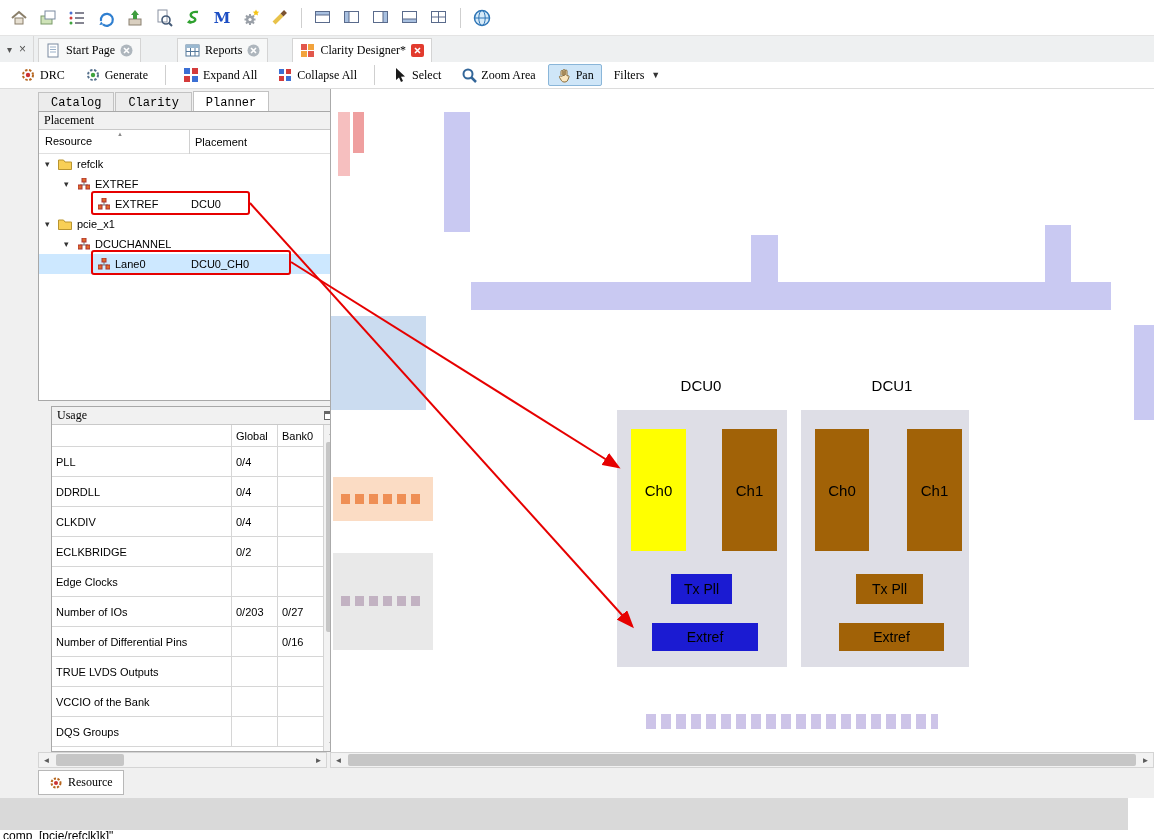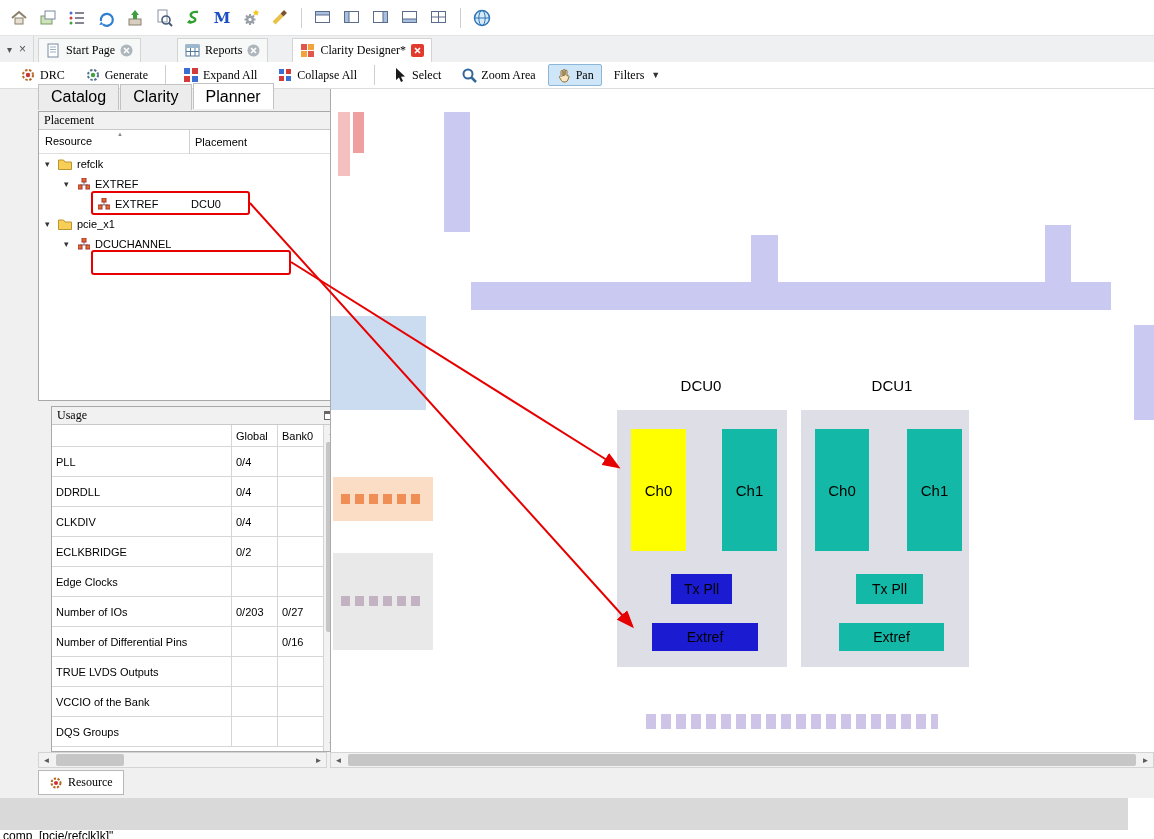--- a/index.html
+++ b/index.html
@@ -22,21 +22,21 @@
 
   
   #clarity-toolbar{position:absolute;left:0;top:62px;width:1154px;height:27px;background:#fff;
     border-bottom:1px solid #dcdcdc;display:flex;align-items:center;padding-left:12px;gap:4px;
     font-family:"Liberation Serif",serif;font-size:12px}
   .tbtn{display:flex;align-items:center;gap:4px;padding:2px 7px;border:1px solid transparent;border-radius:2px;white-space:nowrap}
   .tbtn.active{background:#cfe6f8;border-color:#8ab6d9}
   .caret{font-size:9px;color:#333;margin-left:3px}
 
   
-  #side-tabs{position:absolute;left:38px;top:84px;display:flex;font-family:Liberation Sans, sans-serif;font-size:16px}
+  #side-tabs{position:absolute;left:38px;top:92px;display:flex;font-family:Liberation Mono, monospace;font-size:12px}
   .side-tab{padding:3px 12px;background:#ececec;border:1px solid #c2c2c2;border-bottom:none;margin-right:1px}
   .side-tab.active{background:#fff;position:relative;top:-1px;padding-top:4px}
 
   
   .panel{position:absolute;background:#fff;border:1px solid #a8a8a8}
   .panel-header{height:18px;background:#f1f1f1;border-bottom:1px solid #c9c9c9;display:flex;align-items:center;
     justify-content:space-between;padding:0 5px;font-family:"Liberation Serif",serif;font-size:12px}
   .float-btn{width:10px;height:9px;border:1px solid #666;border-top:3px solid #666;background:#fff}
   #placement-panel{left:38px;top:111px;width:321px;height:290px}
   .col-header{position:relative;height:24px;border-bottom:1px solid #e0e0e0}
@@ -68,21 +68,21 @@
 
   
   #canvas{position:absolute;left:330px;top:89px;width:824px;height:663px;background:#fff;
     border-left:1px solid #aaa;overflow:hidden}
   .shape{position:absolute}
   .peri{background:#c9c9f2}
   .dcu{position:absolute;background:#dedee6}
   .block{position:absolute;display:flex;align-items:center;justify-content:center;font-size:15px}
   .block.small{font-size:14px}
   .yellow{background:#ffff00}
-  .mauve{background:#14b8a6}
+  .mauve{background:#a16207}
   .blueblk{background:#1b1bd2}
   .dcu-title{position:absolute;width:80px;text-align:center;font-size:15px}
   .dashstrip-orange{background:#fbdcc4}
   .dashstrip-gray{background:#e9e9e9}
   .dashes{position:absolute;left:8px;right:8px}
 
   
   #resource-tab{position:absolute;left:38px;top:770px;height:25px;display:flex;align-items:center;gap:5px;
     padding:0 10px;background:#fff;border:1px solid #b8b8b8;font-family:"Liberation Serif",serif;font-size:12px}
   #bottom-zone{position:absolute;left:0;top:798px;width:1154px;height:41px;background:#fff}
@@ -368,20 +368,30 @@
       </div>
       <div class="tree-row">
         <span class="expander" style="left:25px">▾</span>
         <svg class="treeicon" style="left:39px" width="12" height="12">
             <path d="M6 4 v3 M2 7 h8" stroke="#777" fill="none"></path>
             <rect x="4" y="0" width="4" height="4" fill="#e06a28" stroke="#a33"></rect>
             <rect x="0" y="7" width="4" height="4" fill="#e06a28" stroke="#a33"></rect>
             <rect x="8" y="7" width="4" height="4" fill="#e06a28" stroke="#a33"></rect>
           </svg>
         <span class="tree-label" style="left:56px">DCUCHANNEL</span>
+      </div>
+      <div class="tree-row selected">
+        <svg class="treeicon" style="left:59px" width="12" height="12">
+            <path d="M6 4 v3 M2 7 h8" stroke="#777" fill="none"></path>
+            <rect x="4" y="0" width="4" height="4" fill="#e06a28" stroke="#a33"></rect>
+            <rect x="0" y="7" width="4" height="4" fill="#e06a28" stroke="#a33"></rect>
+            <rect x="8" y="7" width="4" height="4" fill="#e06a28" stroke="#a33"></rect>
+          </svg>
+        <span class="tree-label" style="left:76px">Lane0</span>
+        <span class="place-label">DCU0_CH0</span>
       </div>
     </div>
   </div>
 
   <div id="usage-panel" class="panel">
     <div class="panel-header">
       <span>Usage</span>
       <span class="float-btn"></span>
     </div>
     <div id="usage-table">

